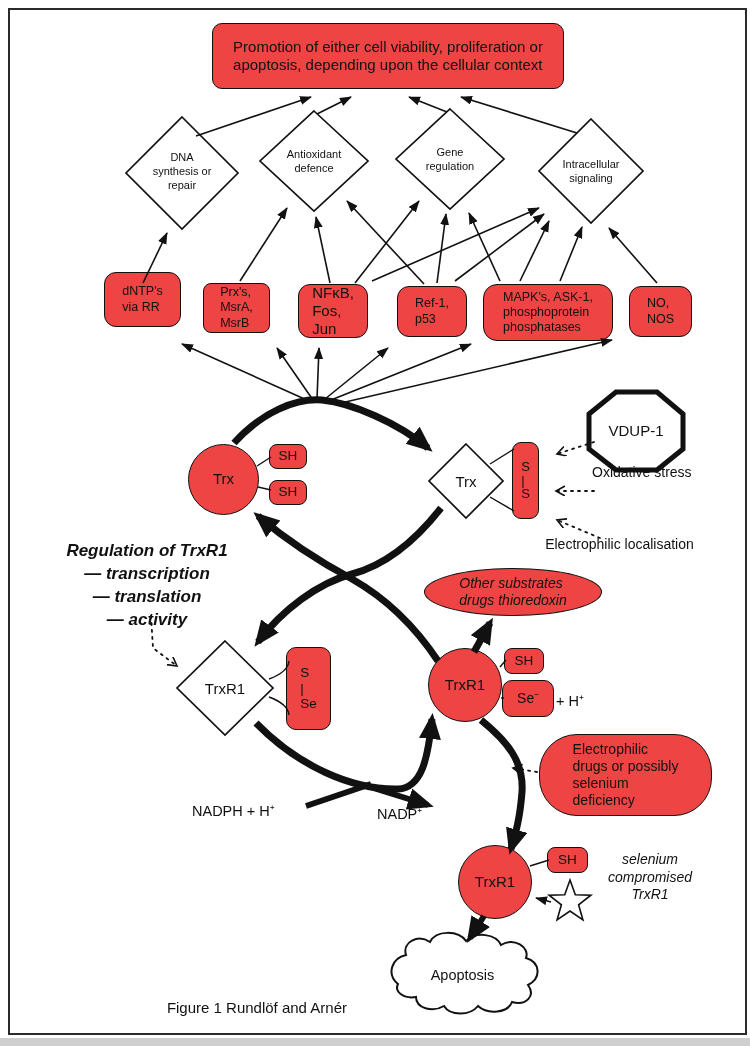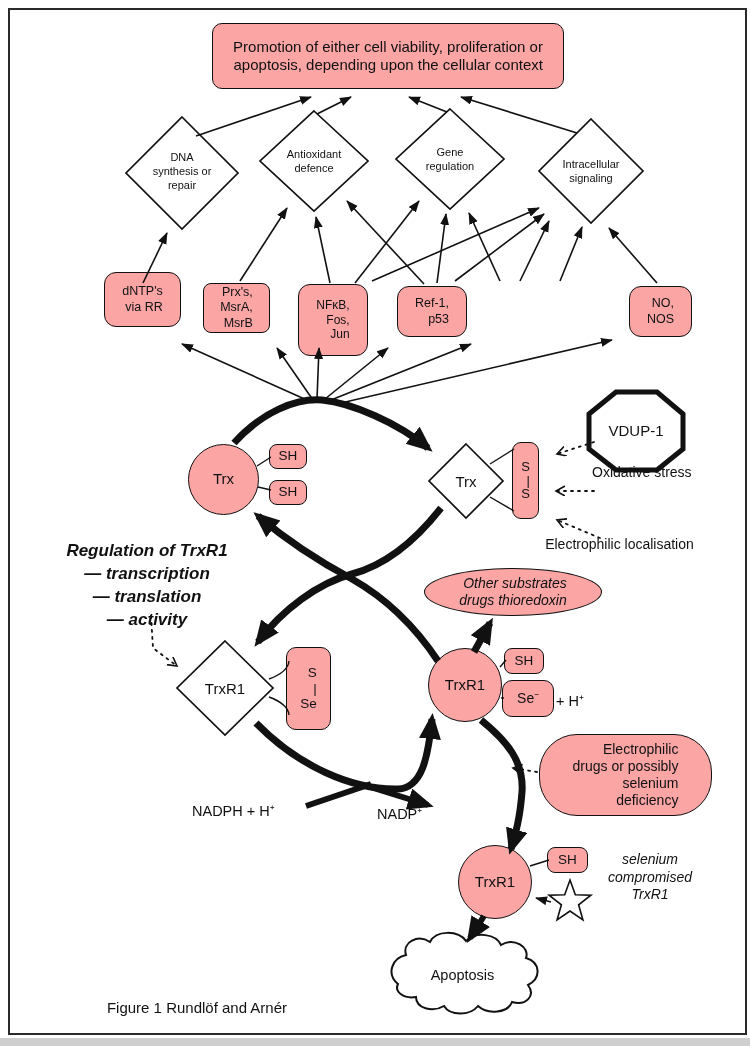--- a/index.html
+++ b/index.html
@@ -1,21 +1,21 @@
 <!DOCTYPE html>
 <html><head>
 <meta charset="utf-8">
 <style>
   html,body{margin:0;padding:0;background:#e8e8e8;}
   #page{position:relative;width:750px;height:1046px;background:#ffffff;overflow:hidden;
         font-family:"Liberation Sans",sans-serif;color:#111;}
   #frame{position:absolute;left:8px;top:8px;width:735px;height:1023px;border:2px solid #2a2a2a;}
   #scanedge{position:absolute;left:0;top:1038px;width:750px;height:8px;background:#cfcfcf;}
-  .node{position:absolute;box-sizing:border-box;background:#fca5a5;border:1.8px solid #111;
-        display:flex;align-items:center;justify-content:center;text-align:right;
+  .node{position:absolute;box-sizing:border-box;background:#ef4444;border:1.8px solid #111;
+        display:flex;align-items:center;justify-content:center;text-align:left;
         white-space:pre-line;line-height:1.22;}
   .lbl{position:absolute;white-space:pre-line;text-align:center;line-height:1.25;}
   svg{position:absolute;left:0;top:0;}
   .thin{stroke:#111;stroke-width:1.6;fill:none;}
   .conn{stroke:#111;stroke-width:1.4;fill:none;}
   .thick{stroke:#111;stroke-width:7;fill:none;}
   .mid{stroke:#111;stroke-width:6;fill:none;}
   .dots{stroke:#111;stroke-width:1.8;fill:none;stroke-dasharray:2 5;stroke-linecap:round;}
   .shape{fill:#fff;stroke:#111;stroke-width:1.7;}
 </style>
@@ -26,25 +26,28 @@
   <div id="frame"></div>
 
   <div class="node" style="left:212px;top:23px;width:352px;height:66px;border-radius:10px;font-size:15px;">Promotion of either cell viability, proliferation or
 apoptosis, depending upon the cellular context</div>
 
   <div class="node" style="left:104px;top:272px;width:77px;height:55px;border-radius:12px;font-size:12.5px;">dNTP's
 via RR</div>
   <div class="node" style="left:203px;top:283px;width:67px;height:50px;border-radius:8px;font-size:12.5px;">Prx's,
 MsrA,
 MsrB</div>
-  <div class="node" style="left:298px;top:284px;width:70px;height:72px;border-radius:12px;font-size:12px;">NFκB,
+  <div class="node" style="left:298px;top:284px;width:70px;height:54px;border-radius:12px;font-size:15px;">NFκB,
 Fos,
 Jun</div>
   <div class="node" style="left:397px;top:286px;width:70px;height:51px;border-radius:12px;font-size:12.5px;">Ref-1,
 p53</div>
+  <div class="node" style="left:483px;top:284px;width:130px;height:57px;border-radius:14px;font-size:12.5px;">MAPK's, ASK-1,
+phosphoprotein
+phosphatases</div>
   <div class="node" style="left:629px;top:286px;width:63px;height:51px;border-radius:12px;font-size:12.5px;">NO,
 NOS</div>
 
   <div class="node" style="left:188px;top:444px;width:71px;height:71px;border-radius:50%;font-size:15px;">Trx</div>
   <div class="node" style="left:269px;top:444px;width:38px;height:25px;border-radius:8px;font-size:13.5px;">SH</div>
   <div class="node" style="left:269px;top:480px;width:38px;height:25px;border-radius:8px;font-size:13.5px;">SH</div>
   <div class="node" style="left:512px;top:442px;width:27px;height:77px;border-radius:9px;font-size:13px;line-height:1.05;">S
 |
 S</div>
 
@@ -190,16 +193,16 @@
 
   <div class="lbl" style="left:556px;top:692px;width:55px;font-size:14.5px;text-align:left;">+ H⁺</div>
   <div class="lbl" style="left:192px;top:802px;width:130px;font-size:14.5px;text-align:left;">NADPH + H⁺</div>
   <div class="lbl" style="left:377px;top:805px;width:75px;font-size:14.5px;text-align:left;">NADP⁺</div>
 
   <div class="lbl" style="left:594px;top:851px;width:112px;font-size:14px;font-style:italic;">selenium
 compromised
 TrxR1</div>
   <div class="lbl" style="left:410px;top:966px;width:105px;font-size:14.5px;">Apoptosis</div>
 
-  <div class="lbl" style="left:47px;top:999px;width:300px;font-size:15px;text-align:center;">Figure 1 Rundlöf and Arnér</div>
+  <div class="lbl" style="left:47px;top:999px;width:300px;font-size:15px;text-align:right;">Figure 1 Rundlöf and Arnér</div>
 
   <div id="scanedge"></div>
 </div>
 
 </body></html>

